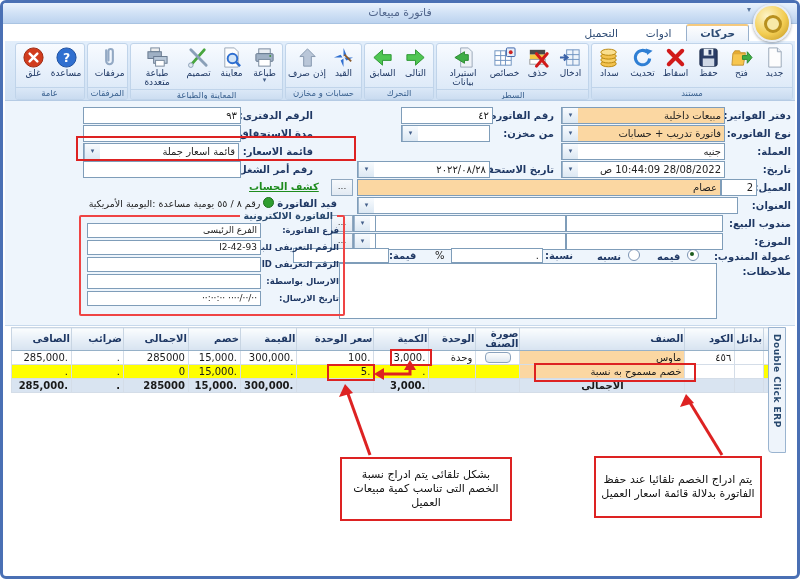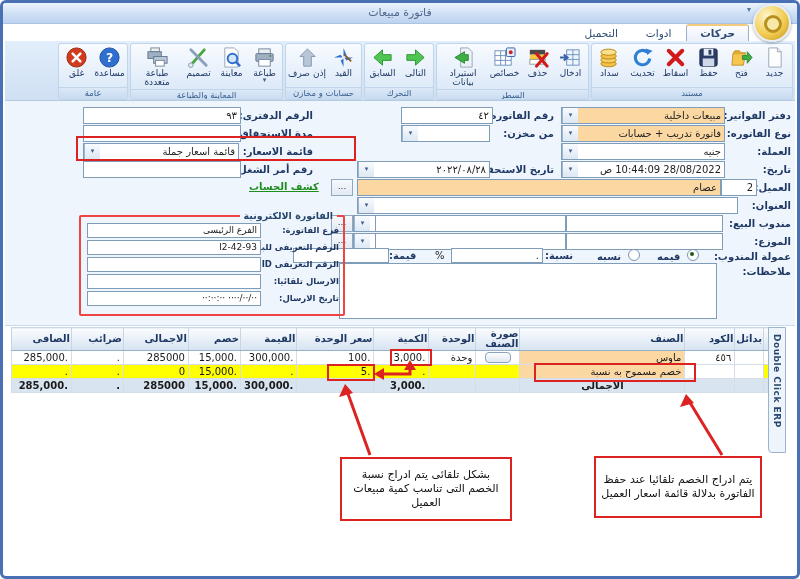--- a/index.html
+++ b/index.html
@@ -252,20 +252,31 @@
             </svg>
             <span>طباعة متعددة</span>
           </div>
       </div>
       <div class="rcaption">المعاينة والطباعة</div>
     </div>
     <div class="rgroup">
       <div class="rbtns">
         <div class="rbtn">
             <svg viewBox="0 0 24 24">
+              <path d="M8.5 4.5v11a3.5 3.5 0 0 0 7 0v-10a2.3 2.3 0 0 0-4.6 0v9.5" fill="none" stroke="#93a9c4" stroke-width="2.2" stroke-linecap="round"></path>
+            </svg>
+            <span>مرفقات</span>
+          </div>
+      </div>
+      <div class="rcaption">المرفقات</div>
+    </div>
+    <div class="rgroup">
+      <div class="rbtns">
+        <div class="rbtn">
+            <svg viewBox="0 0 24 24">
               <circle cx="12" cy="12" r="10" fill="#2f6fd0" stroke="#1d4f9e"></circle>
               <text x="12" y="17" font-size="13" font-weight="bold" fill="#fff" text-anchor="middle">?</text>
             </svg>
             <span>مساعدة</span>
           </div>
         <div class="rbtn">
             <svg viewBox="0 0 24 24">
               <circle cx="12" cy="12" r="10" fill="#d13c1e" stroke="#9e2a12"></circle>
               <path d="M8 8l8 8M16 8l-8 8" stroke="#fff" stroke-width="2.6" stroke-linecap="round"></path>
             </svg>
@@ -329,30 +340,31 @@
 
     <div class="lbl" style="right:482px;top:7px">الرقم الدفترى:</div>
     <div class="f" style="left:78px;top:6px;width:150px;text-align:right">٩٣</div>
     <div class="lbl" style="right:482px;top:25px">مدة الاستحقاق:</div>
     <div class="f" style="left:78px;top:24px;width:150px"></div>
     <div class="lbl" style="right:482px;top:43px">قائمة الاسعار:</div>
     <div class="f combo" style="left:78px;top:42px;width:133px;text-align:right"><span>قائمة اسعار جملة</span><span class="dd">▾</span></div>
     <div class="lbl" style="right:482px;top:61px">رقم أمر الشغل:</div>
     <div class="f" style="left:78px;top:60px;width:150px"></div>
     <div class="link" style="left:244px;top:80px">كشف الحساب</div>
+    <div class="entryline" style="left:60px;top:96px;width:272px"><b>قيد الفاتورة</b><span class="gdot"></span><span>رقم ٨ / ٥٥ يومية مساعدة :اليومية الأمريكية</span></div>
 
     <fieldset class="einv">
       <legend>الفاتورة الالكترونية</legend>
       <div class="lbl" style="right:4px;top:2px">فرع الفاتورة:</div>
       <div class="f" style="left:6px;top:2px;width:166px;text-align:right">الفرع الرئيسى</div>
       <div class="lbl" style="right:4px;top:19px">الرقم التعريفى للبرنامج:</div>
       <div class="f num" style="left:6px;top:19px;width:166px">I2-42-93</div>
       <div class="lbl" style="right:4px;top:36px">الرقم التعريفى UUID:</div>
       <div class="f" style="left:6px;top:36px;width:166px"></div>
-      <div class="lbl" style="right:4px;top:53px">الارسال تلقائيا:</div>
+      <div class="lbl" style="right:4px;top:53px">الارسال بواسطة:</div>
       <div class="f" style="left:6px;top:53px;width:166px"></div>
       <div class="lbl" style="right:4px;top:70px">تاريخ الارسال:</div>
       <div class="f num" style="left:6px;top:70px;width:166px">··:··:··  ····/··/··</div>
     </fieldset>
   </div>
 
   <table class="grid">
     <colgroup>
         <col style="width:20px">
         <col style="width:22px">

